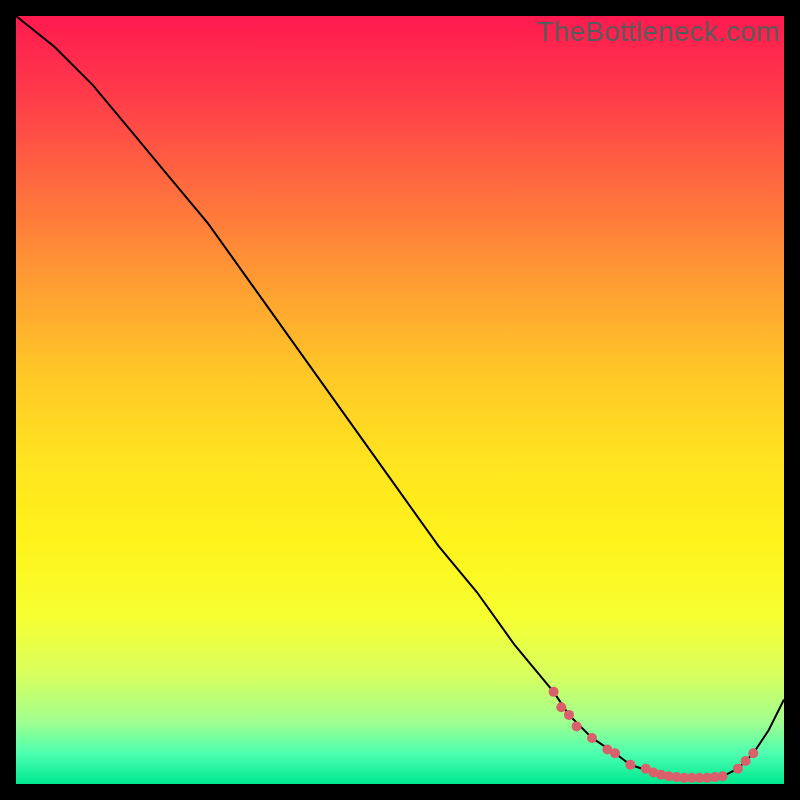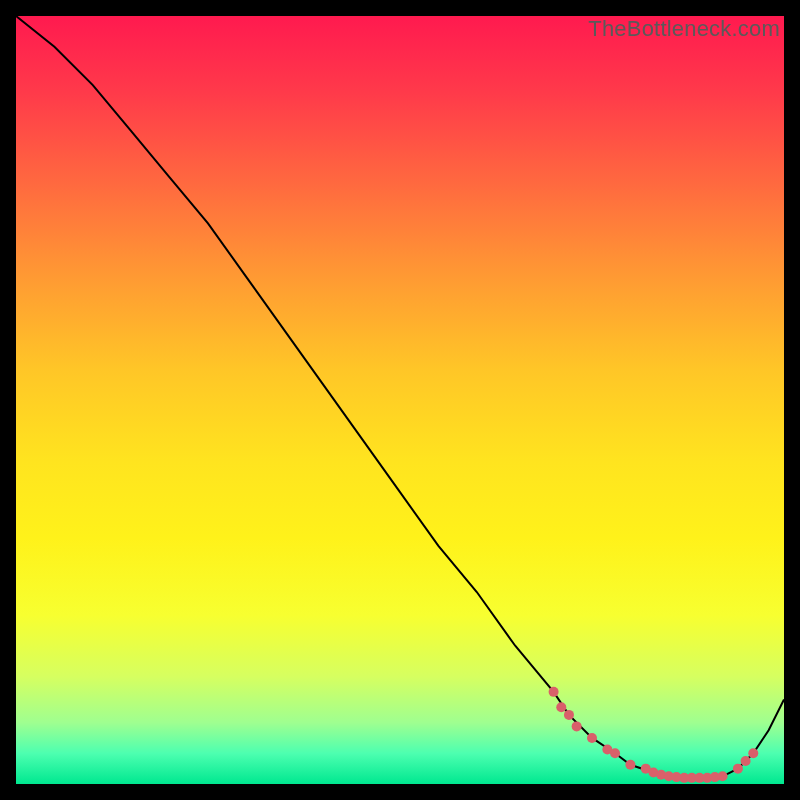--- a/index.html
+++ b/index.html
@@ -36,21 +36,21 @@
     left: 0; top: 0;
     width: 768px;
     height: 768px;
     display: block;
   }
   .watermark {
     position: absolute;
     top: 0;
     right: 4px;
     font-family: Arial, Helvetica, sans-serif;
-    font-size: 22px;
+    font-size: 28px;
     color: #5a5a5a;
     font-weight: 400;
     letter-spacing: 0.2px;
     user-select: none;
   }
   .curve {
     fill: none;
     stroke: #000;
     stroke-width: 2;
   }

